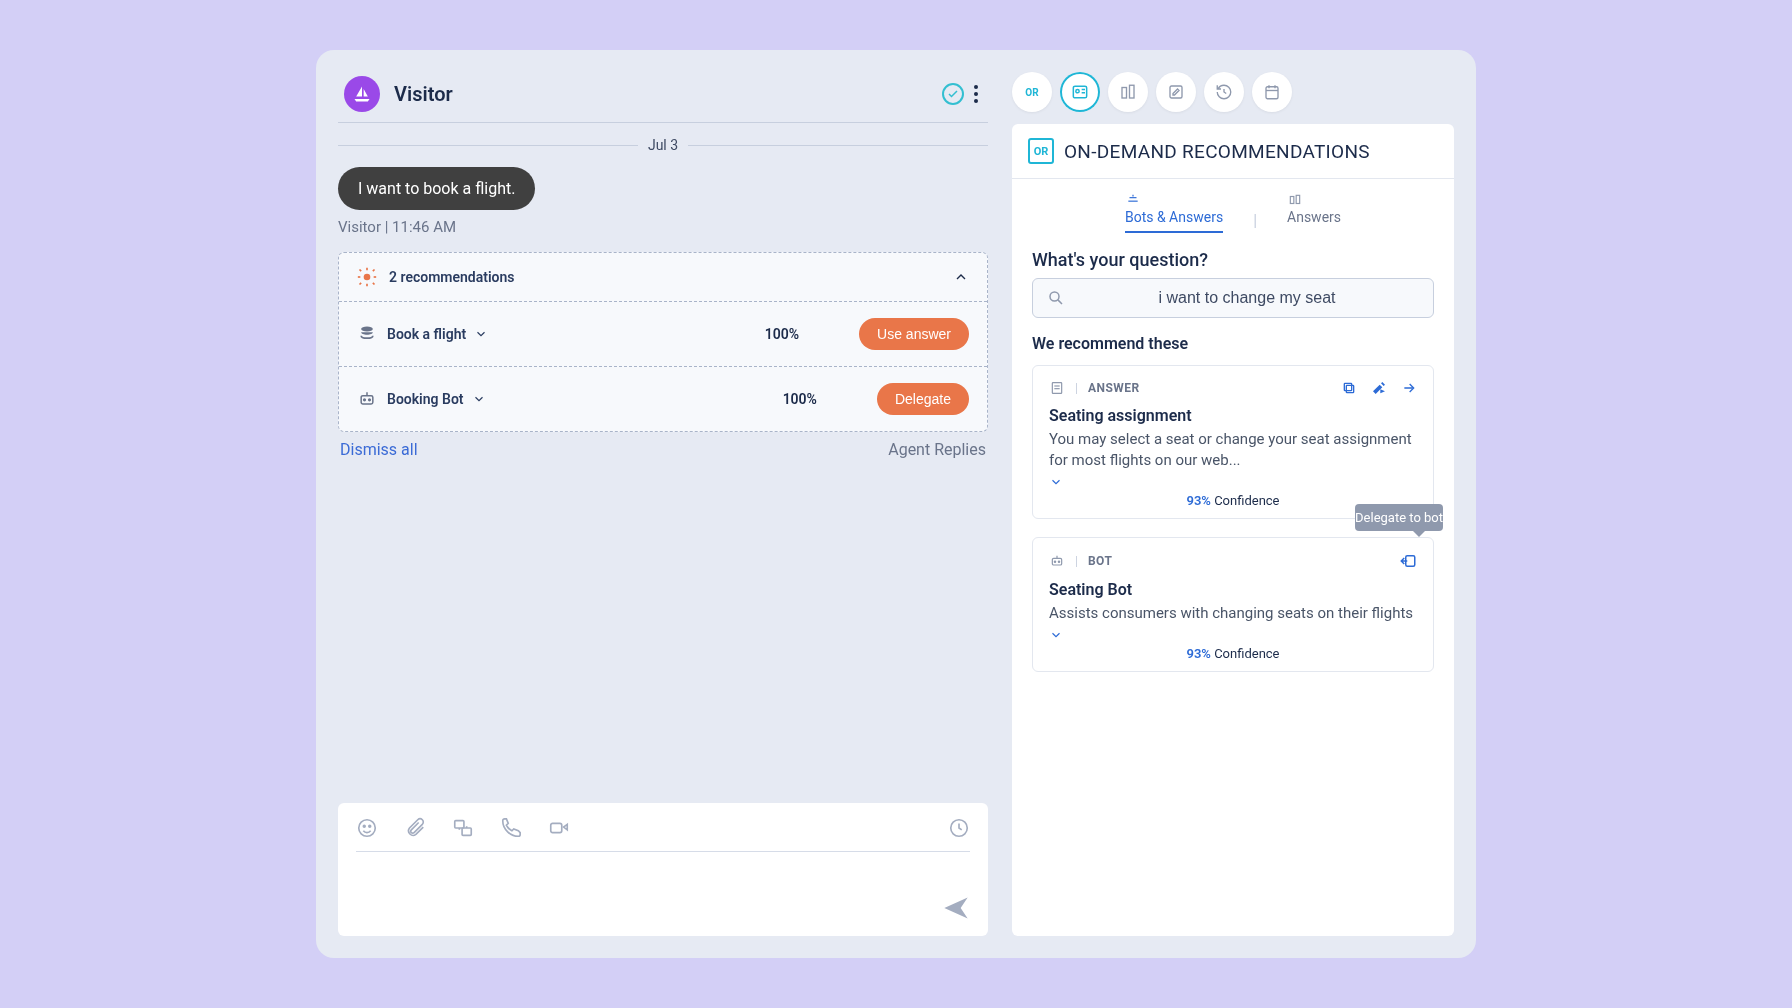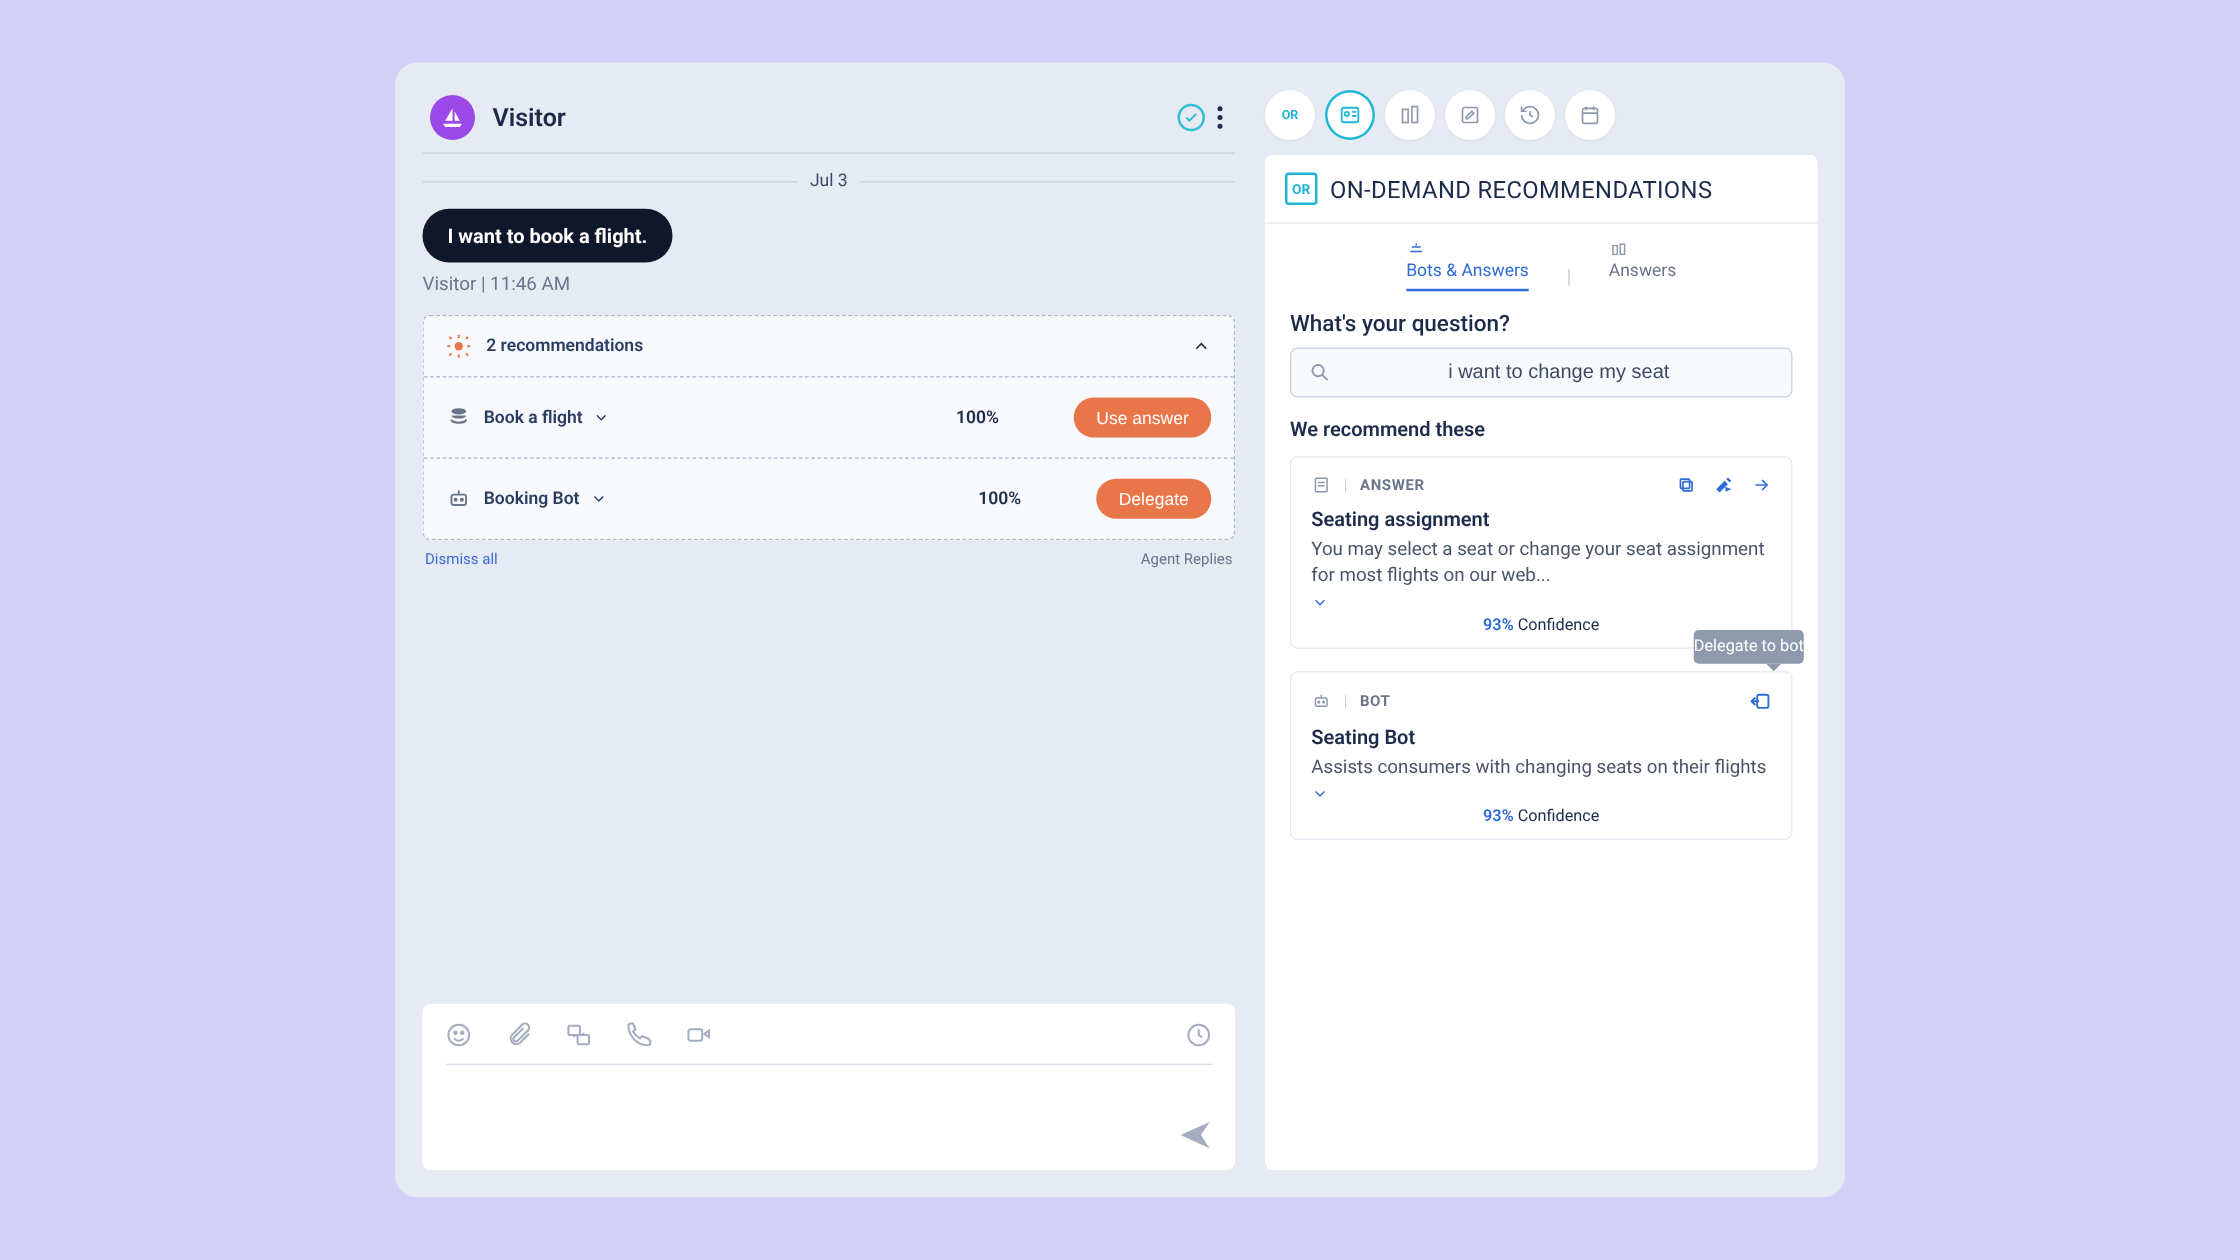--- a/index.html
+++ b/index.html
@@ -42,22 +42,22 @@
 .chat-title { font-size: 20px; font-weight: 600; color: #1C2B4A; margin-left: 14px; }
 .chat-header-right { margin-left: auto; display: flex; align-items: center; gap: 6px; }
 .check-circle { width: 22px; height: 22px; border: 2px solid #33BFD1; border-radius: 50%; display:flex;align-items:center;justify-content:center;}
 .check-circle svg { width:12px;height:12px;stroke:#33BFD1;fill:none;stroke-width:3;}
 .kebab { display:flex; flex-direction:column; gap:3px; padding:4px;}
 .kebab span { width:4px;height:4px;background:#1C2B4A;border-radius:50%;}
 .date-divider { display:flex; align-items:center; gap:10px; padding: 14px 0;}
 .date-divider .line { flex:1; height:1px; background:#C7CFDE;}
 .date-text { font-size:14px; color:#3E4A63;}
 .msg-bubble {
-  background:#0f172a; color:#fff; font-size:16px;
-  padding:12px 20px; border-radius:22px; display:inline-block;font-weight:bold;
+  background:#404040; color:#fff; font-size:16px;
+  padding:12px 20px; border-radius:22px; display:inline-block;
 }
 .msg-meta { font-size:15px; color:#6A748A; margin-top:8px;}
 .recs-box {
   margin-top:16px;
   border:1px dashed #A9B4C9; border-radius:6px;
   background:#F7F9FC;
 }
 .recs-header {
   display:flex; align-items:center; padding:14px 18px;
   border-bottom:1px dashed #A9B4C9;
@@ -71,21 +71,21 @@
 }
 .rec-row:last-child{border-bottom:none;}
 .rec-icon { width:22px; color:#6A748A; margin-right:8px;}
 .rec-name { font-size:14px; font-weight:600; color:#2A3C60;}
 .rec-chev { margin-left:8px; color:#2A3C60;}
 .rec-score { margin-left:auto; font-size:14px; font-weight:600; color:#1C2B4A; margin-right:60px;}
 .rec-btn {
   background:#E97649; color:#fff; border:none; border-radius:20px;
   padding:8px 18px; font-size:14px; font-weight:500; cursor:pointer;
 }
-.recs-footer { display:flex; justify-content:space-between; font-size:12px; padding:8px 2px; color:#6A748A;}
+.recs-footer { display:flex; justify-content:space-between; font-size:16px; padding:8px 2px; color:#6A748A;}
 .recs-footer .dismiss { color:#3B6BD6; cursor:pointer;}
 .composer {
   margin-top:auto; background:#fff; border-radius:6px; padding:14px 18px;
 }
 .composer-toolbar { display:flex; gap:26px; align-items:center; padding-bottom:12px; border-bottom:1px solid #D6DCE8;}
 .composer-toolbar .tool { width:22px;height:22px; color:#A4ADC0;}
 .clock-right { margin-left:auto;}
 .composer-body { height:70px; display:flex; align-items:flex-end; justify-content:flex-end;}
 .send-icon { color:#A4ADC0;}
 

